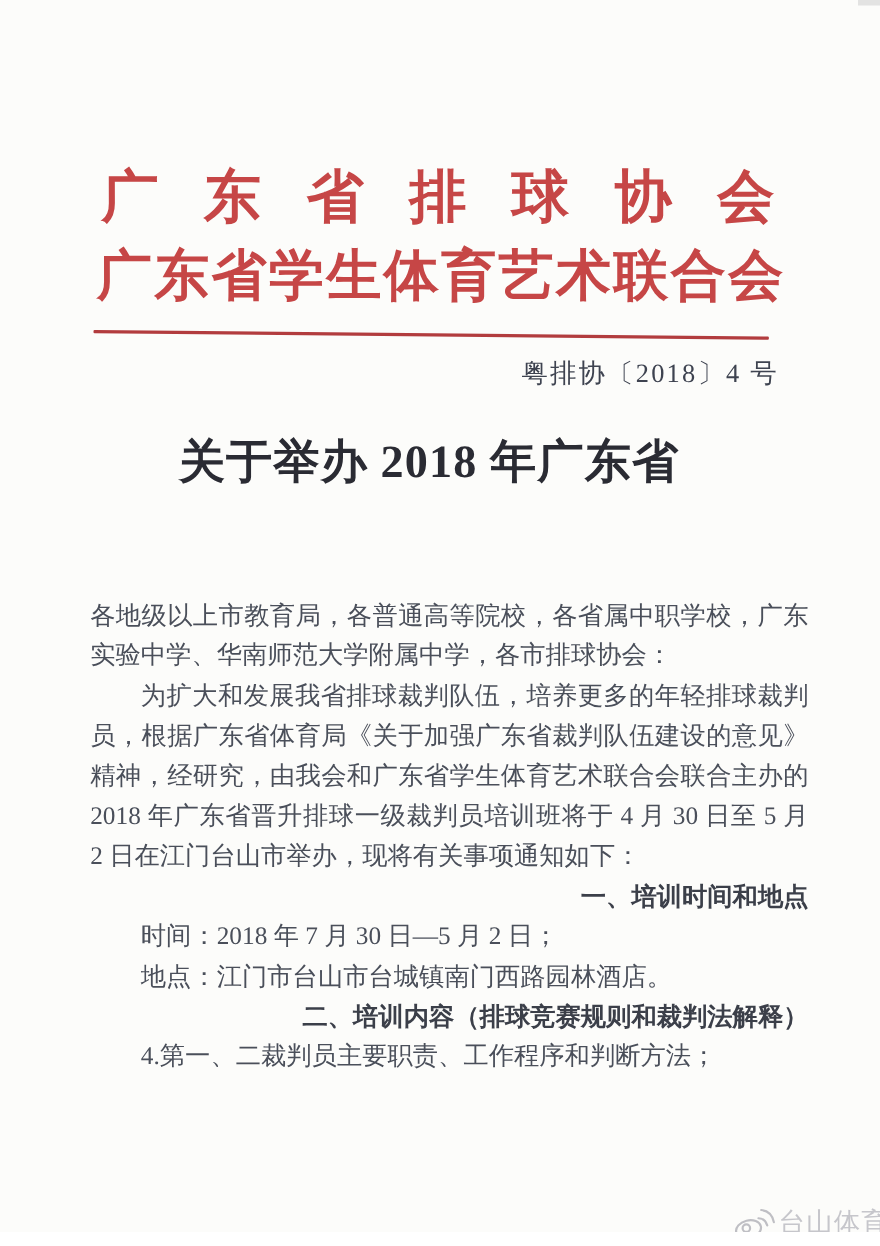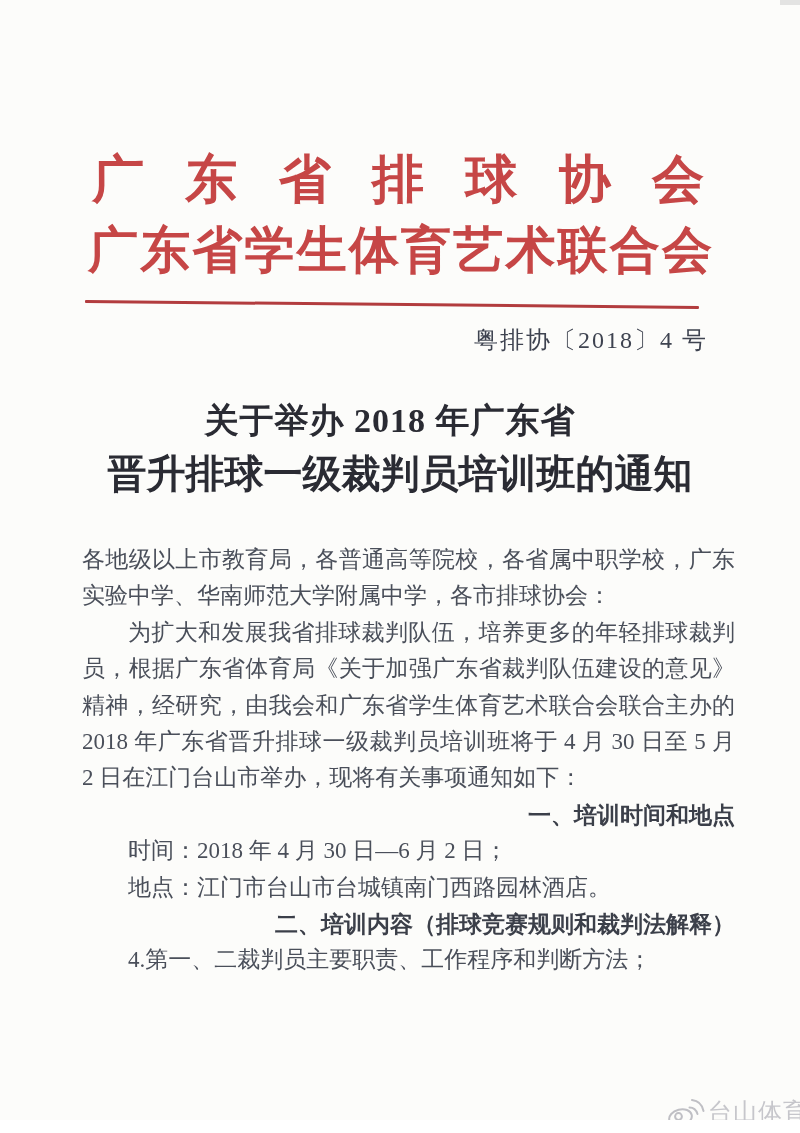--- a/index.html
+++ b/index.html
@@ -60,21 +60,21 @@
     font-size: 24px; line-height: 30px;
     color: #3e4350;
     letter-spacing: 2px;
     font-family: var(--serif);
   }
   
   .title-1 {
     position: absolute;
     top: 400px; left: 0; width: 780px;
     text-align: center;
-    font-size: 34px; line-height: 42px;
+    font-size: 42px; line-height: 42px;
     font-weight: 700;
     color: var(--title-ink);
     font-family: var(--serif);
     letter-spacing: 1px;
   }
   .title-2 {
     position: absolute;
     top: 450px; left: 0; width: 800px;
     text-align: center;
     font-size: 39px; line-height: 48px;
@@ -140,27 +140,26 @@
 
 <div class="page">
 
   <div class="org-line-1">广东省排球协会</div>
   <div class="org-line-2">广东省学生体育艺术联合会</div>
   <div class="red-rule"></div>
 
   <div class="doc-number">粤排协〔2018〕4 号</div>
 
   <div class="title-1">关于举办 2018 年广东省</div>
-  <div class="title-2">晋升排球一级裁判员培训班的通知</div>
 
   <div class="body-text">
     <p class="para">各地级以上市教育局，各普通高等院校，各省属中职学校，广东实验中学、华南师范大学附属中学，各市排球协会：</p>
     <p class="para indent">为扩大和发展我省排球裁判队伍，培养更多的年轻排球裁判员，根据广东省体育局《关于加强广东省裁判队伍建设的意见》精神，经研究，由我会和广东省学生体育艺术联合会联合主办的 2018 年广东省晋升排球一级裁判员培训班将于 4 月 30 日至 5 月 2 日在江门台山市举办，现将有关事项通知如下：</p>
     <p class="para indent heading">一、培训时间和地点</p>
-    <p class="para indent">时间：2018 年 4 月 30 日—6 月 2 日；</p>
+    <p class="para indent">时间：2018 年 7 月 30 日—5 月 2 日；</p>
     <p class="para indent">地点：江门市台山市台城镇南门西路园林酒店。</p>
     <p class="para indent heading">二、培训内容（排球竞赛规则和裁判法解释）</p>
     <p class="para indent">4.第一、二裁判员主要职责、工作程序和判断方法；</p>
   </div>
 
   <div class="page-edge"></div>
   <div class="corner-artifact"></div>
 
   <div class="watermark">
     <svg class="weibo-icon" width="38" height="32" viewBox="0 0 38 32">

